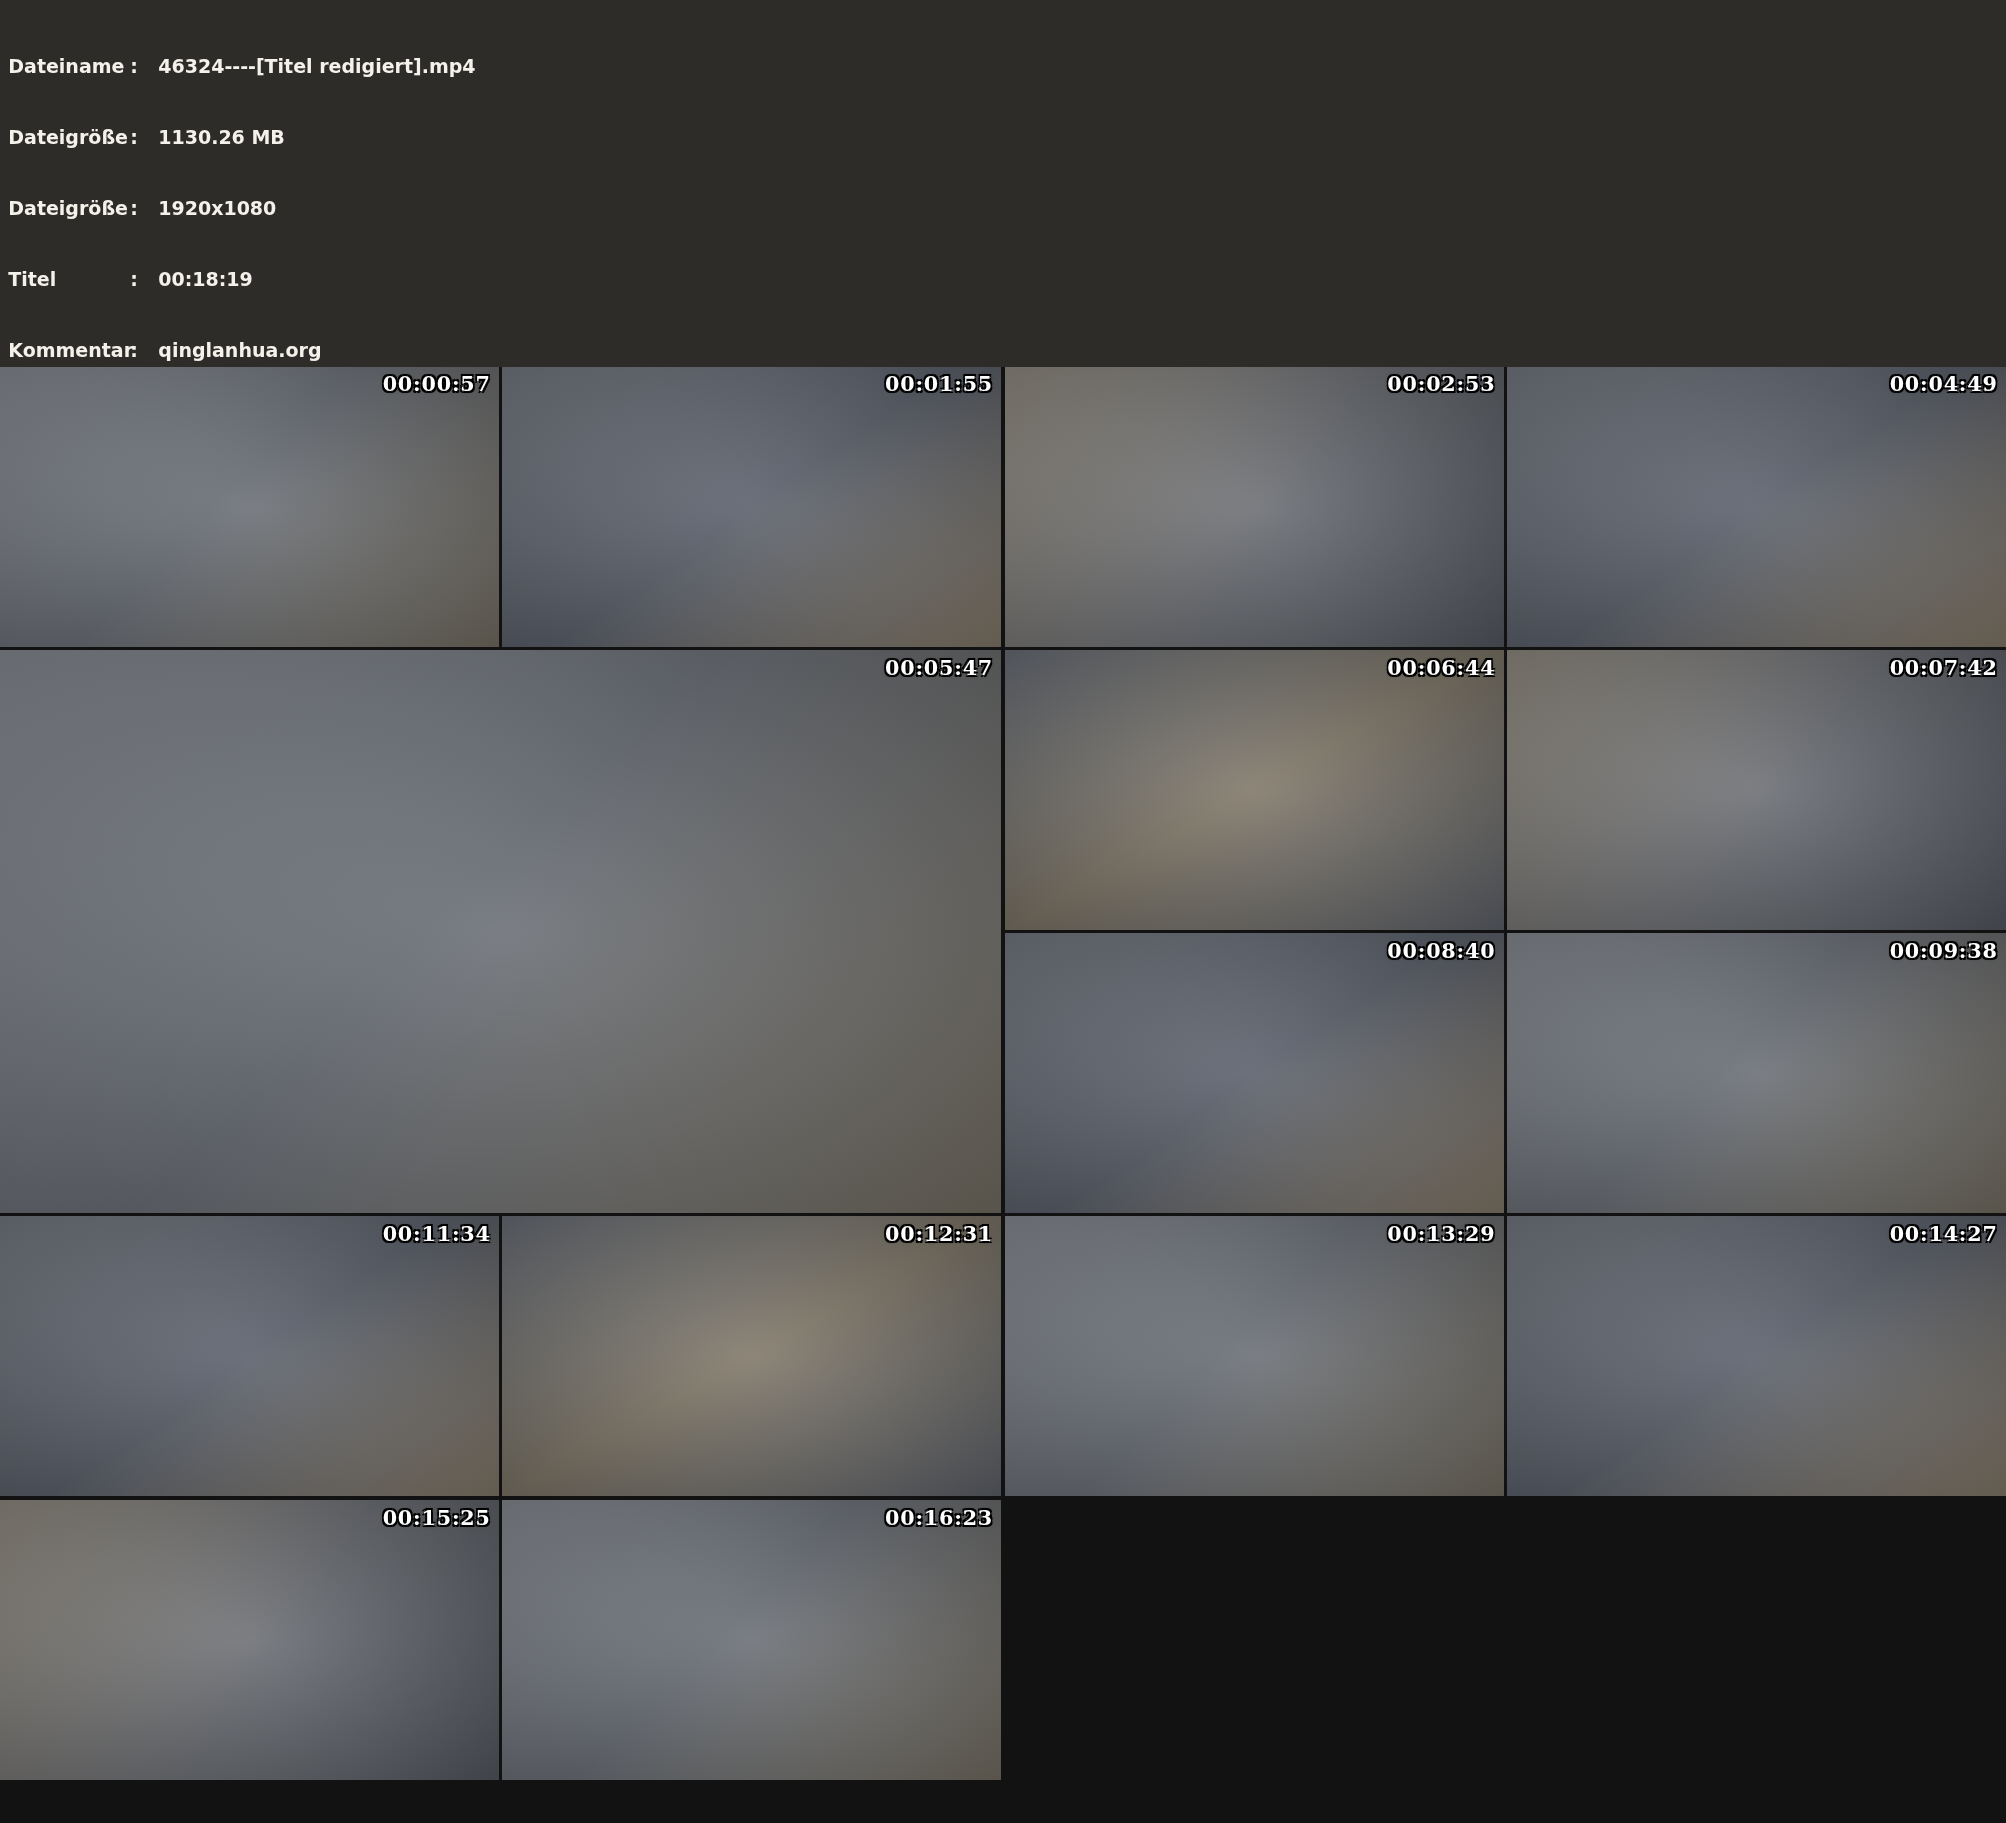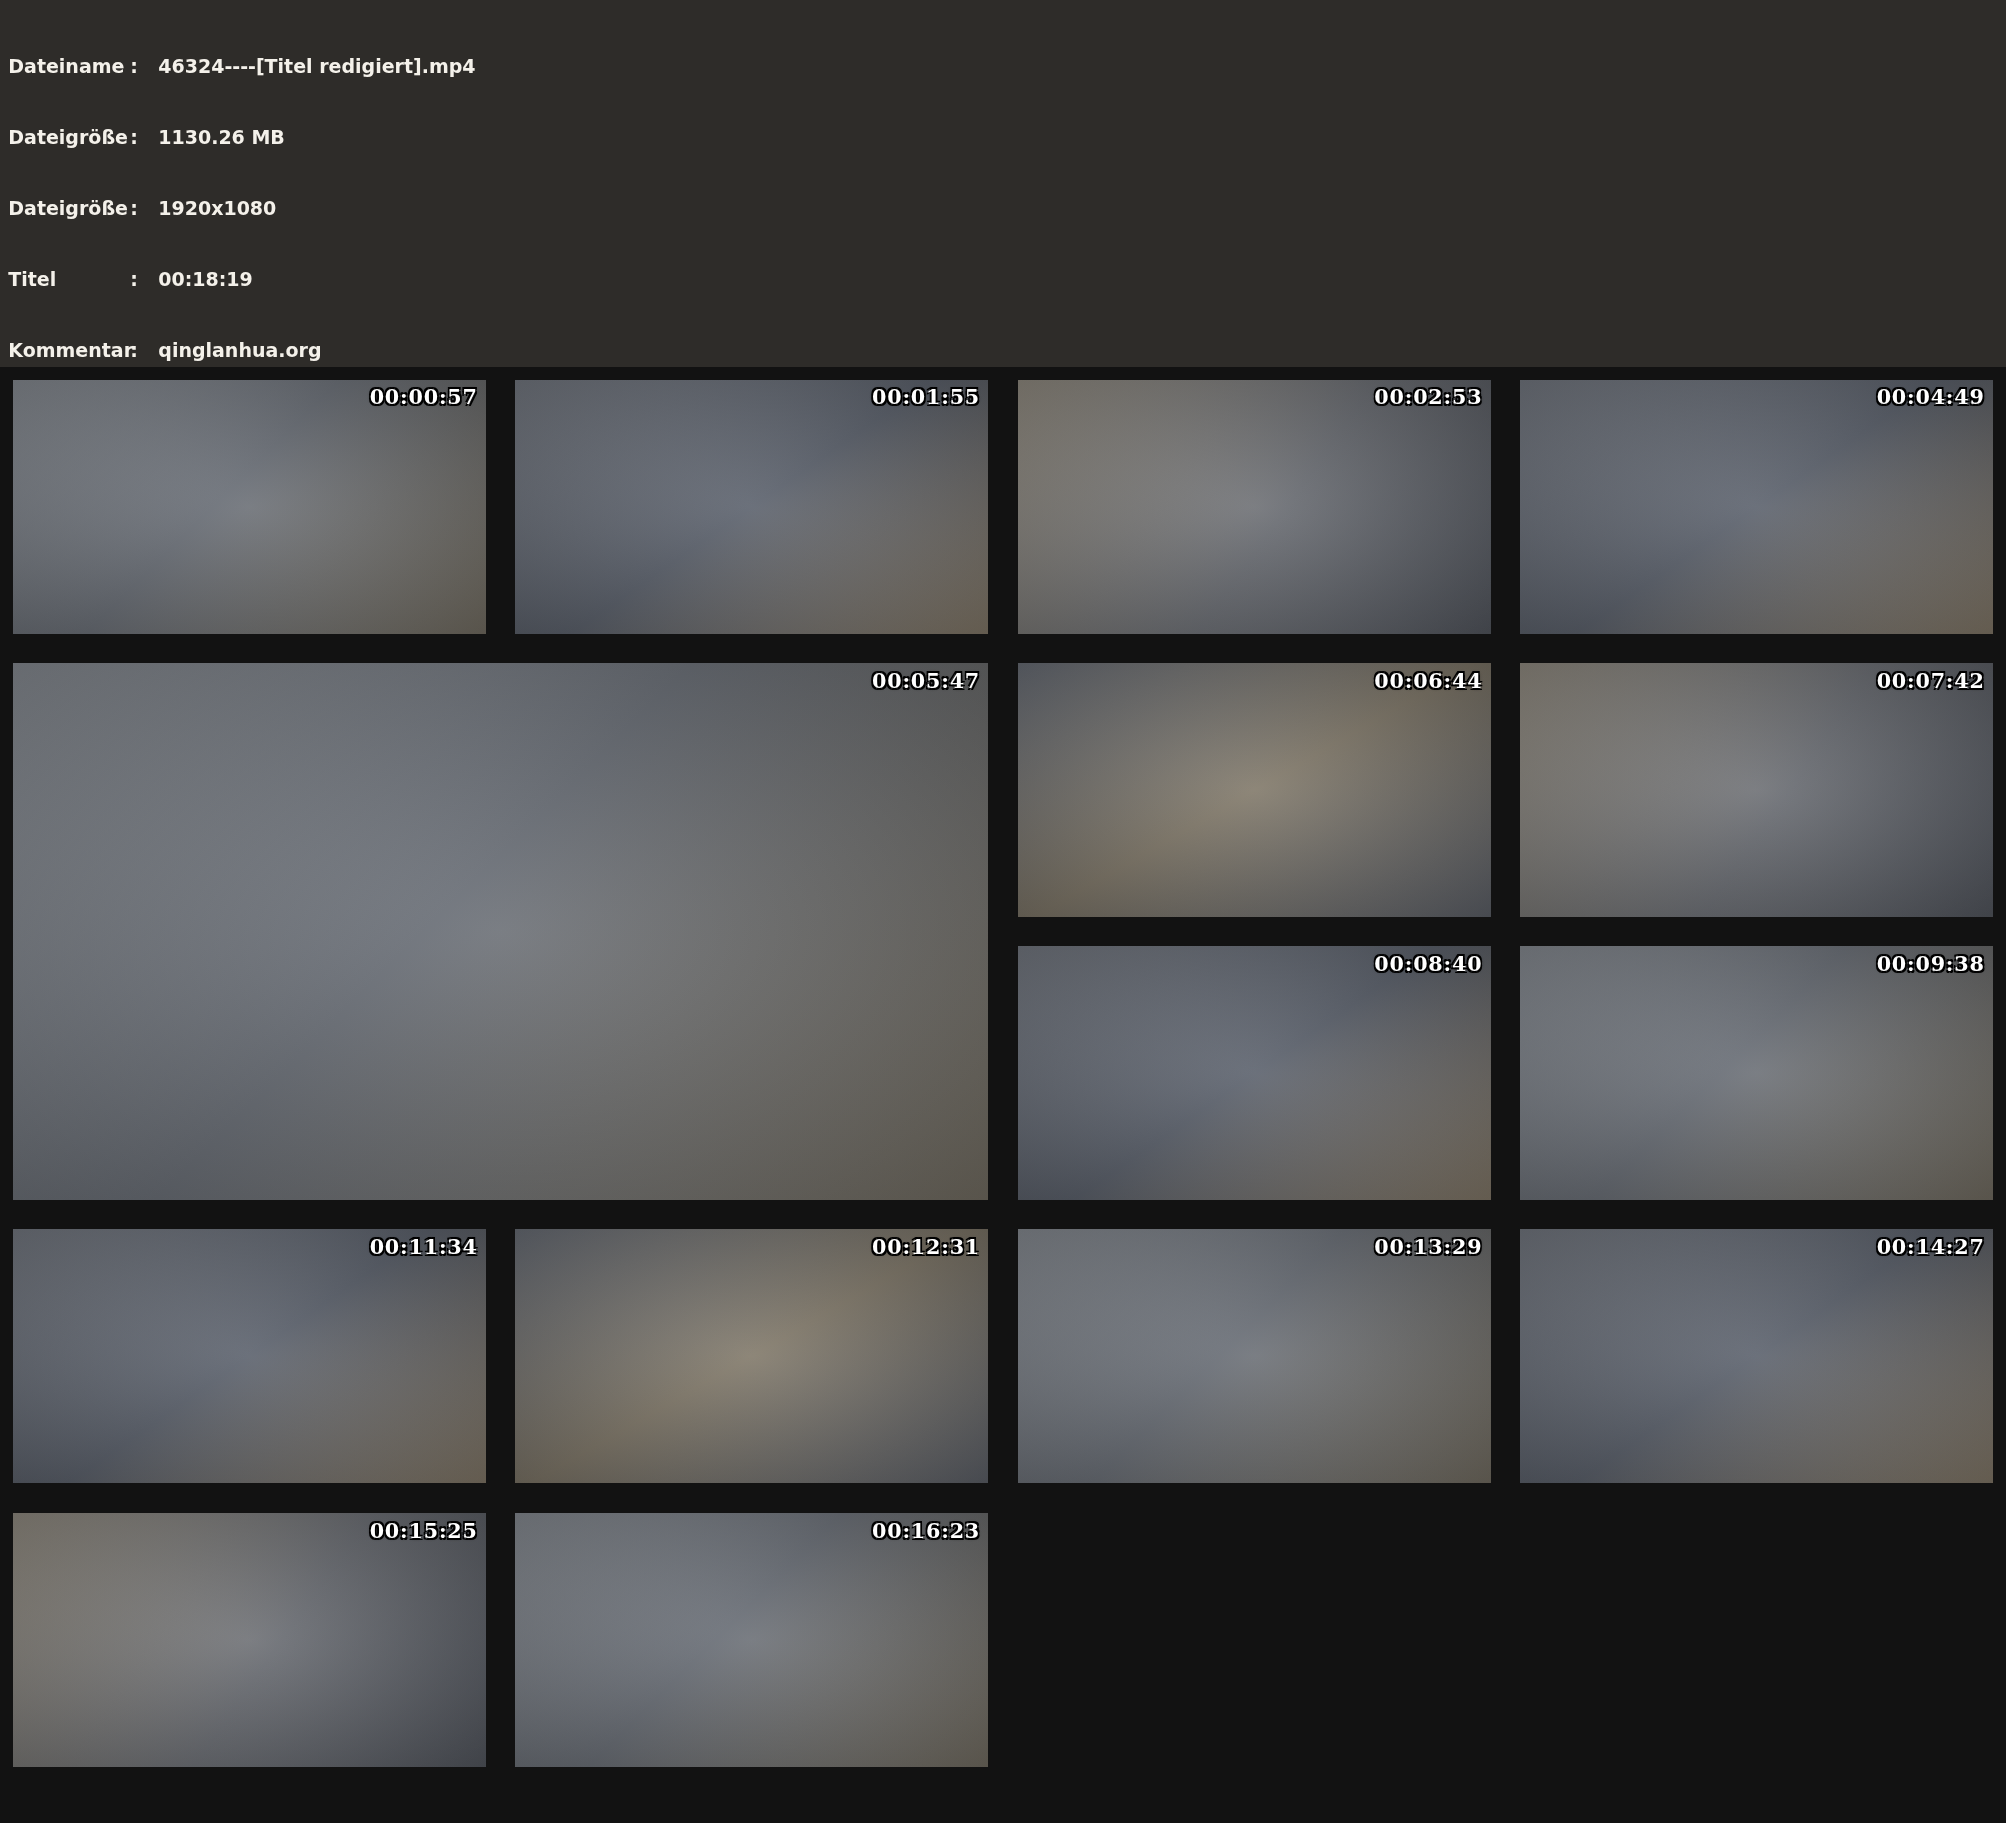--- a/index.html
+++ b/index.html
@@ -27,21 +27,21 @@
   
   .thumb-grid {
     flex:1 1 auto;
     display:grid;
     grid-template-columns: repeat(4, 1fr);
     grid-auto-rows: 280px;
     gap:3.3px;
     background:#121212;
   }
   .thumb {
-    position:relative; margin:13px; overflow:hidden;
+    position:relative; margin:0; overflow:hidden;
     background:#55585e;
   }
   .thumb.big { grid-column: span 2; grid-row: span 2; }
 
   
   .ph { position:absolute; inset:0; }
   .v1 .ph { background:linear-gradient(135deg,#8f949b 0%,#6e737b 45%,#7a7468 100%); }
   .v2 .ph { background:linear-gradient(145deg,#7b8089 0%,#5f6570 50%,#8a7f6e 100%); }
   .v3 .ph { background:linear-gradient(125deg,#9a9489 0%,#6d7076 55%,#585c64 100%); }
   .v4 .ph { background:linear-gradient(150deg,#6f747d 0%,#847c6d 50%,#62666e 100%); }

